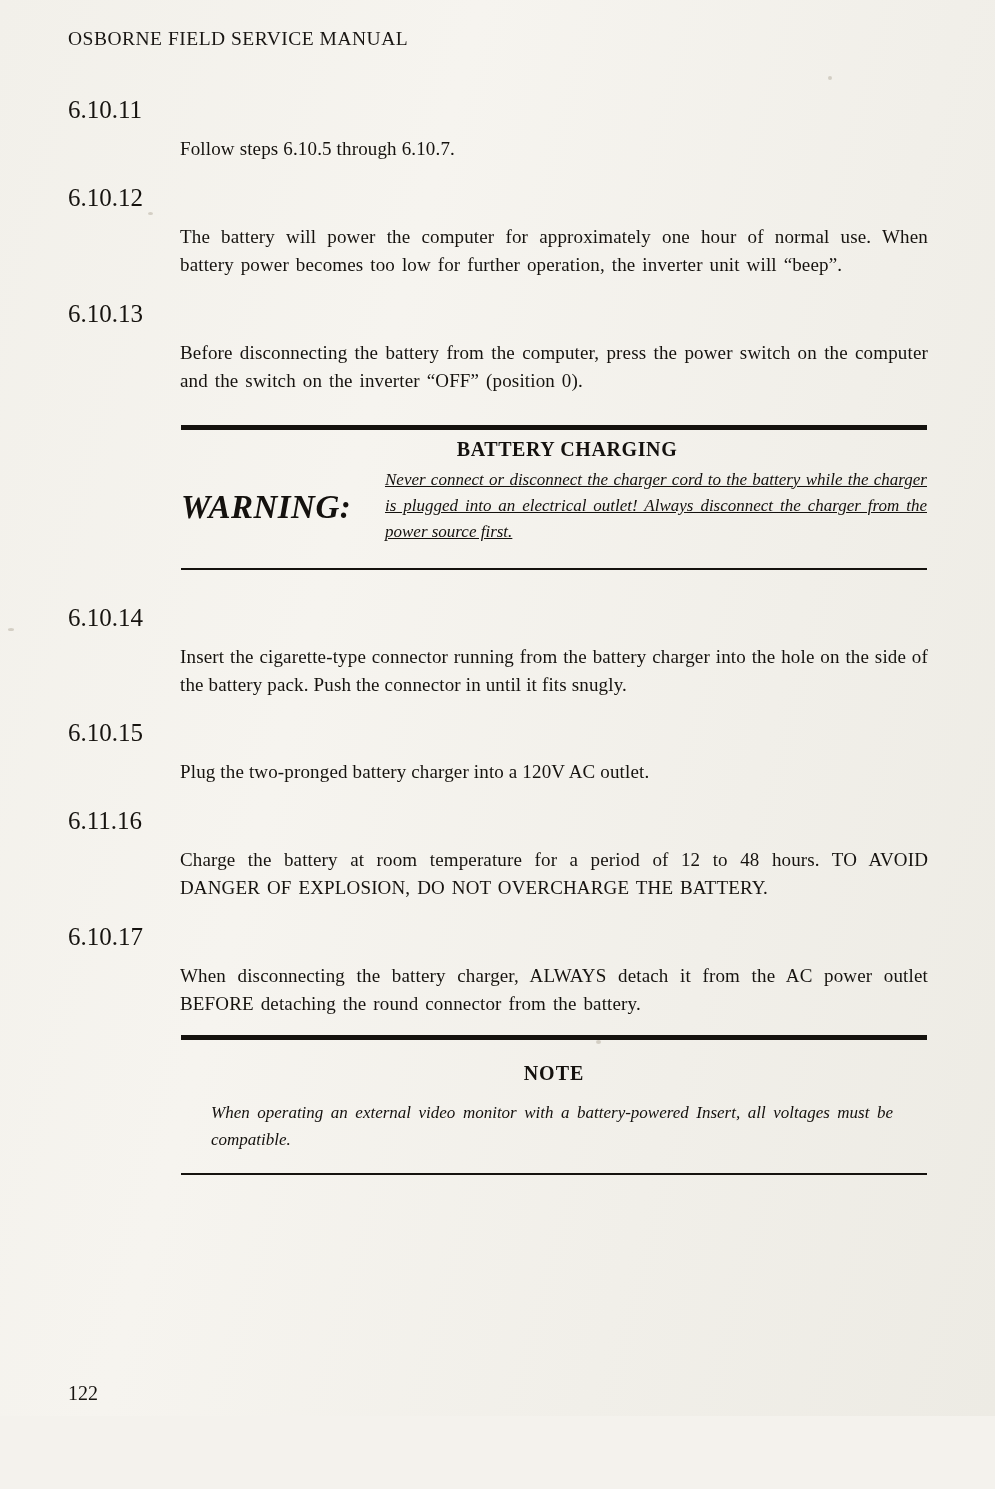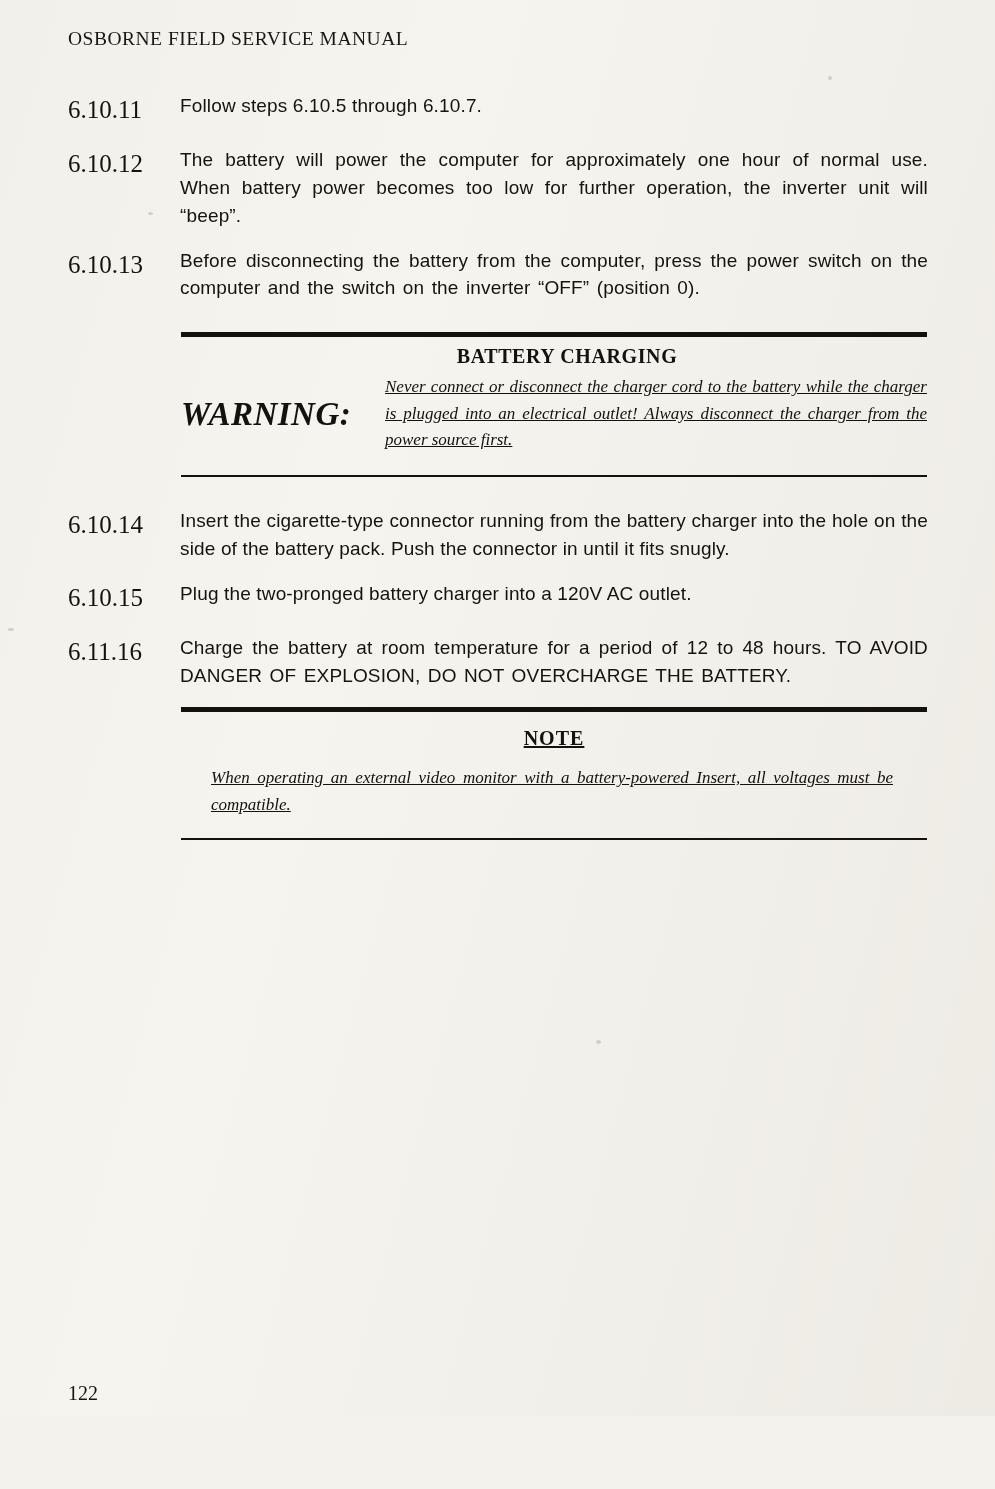--- a/index.html
+++ b/index.html
@@ -49,22 +49,23 @@
     line-height: 1.47;
     color: #16130f;
     font-family: "Liberation Serif", serif;
   }
   .step-body {
     flex: 1 1 auto;
     font-size: 19px;
     line-height: 1.47;
     text-align: justify;
     color: #16130f;
-    font-family: Liberation Sans, sans-serif;
+    font-family: Liberation Serif, serif;
     letter-spacing: 0.15px;
+    margin-top: 43px;
   }
   .step-body.loose {
     word-spacing: 2px;
   }
   .rule-thick {
     height: 5px;
     background: #15120e;
     margin: 0;
   }
   .rule-thin {
@@ -114,22 +115,21 @@
   }
   .steps-2 {
     margin-top: 30px;
   }
   .note-block {
     margin-top: 4px;
     margin-left: 113px;
     width: 746px;
   }
   .note-inner {
-    padding: 15px 0 20px 0;
-    text-decoration: underline;
+    padding: 22px 0 20px 0;
   }
   .note-title {
     text-align: center;
     font-size: 20px;
     font-weight: bold;
     letter-spacing: 1px;
     margin-bottom: 14px;
   }
   .note-text {
     font-style: italic;
@@ -199,20 +199,24 @@
       <div class="step">
         <div class="step-num">6.10.15</div>
         <div class="step-body">Plug the two-pronged battery charger into a 120V AC outlet.</div>
       </div>
 
       <div class="step">
         <div class="step-num">6.11.16</div>
         <div class="step-body loose">Charge the battery at room temperature for a period of 12 to 48 hours. TO AVOID DANGER OF EXPLOSION, DO NOT OVERCHARGE THE BATTERY.</div>
       </div>
 
+      <div class="step">
+        <div class="step-num">6.10.17</div>
+        <div class="step-body loose">When disconnecting the battery charger, ALWAYS detach it from the AC power outlet BEFORE detaching the round connector from the battery.</div>
+      </div>
 
     </div>
 
     <div class="note-block">
       <div class="rule-thick"></div>
       <div class="note-inner">
         <div class="note-title">NOTE</div>
         <div class="note-text">When operating an external video monitor with a battery-powered Insert, all voltages must be compatible.</div>
       </div>
       <div class="rule-thin"></div>

